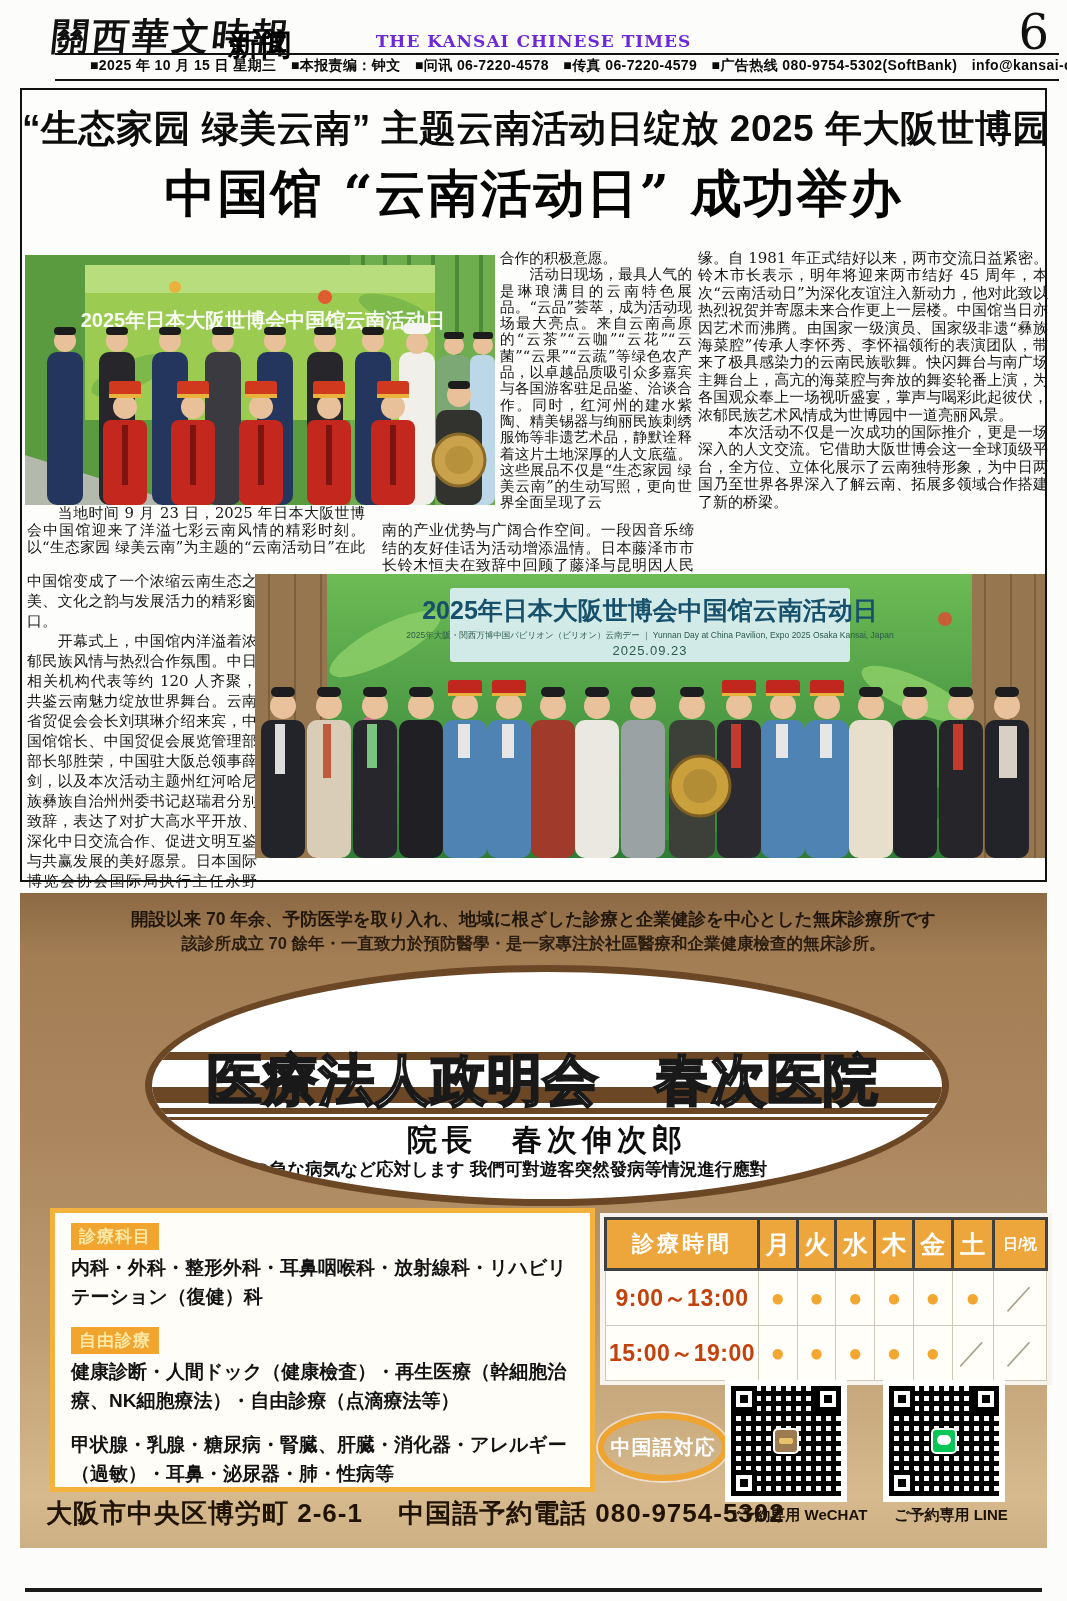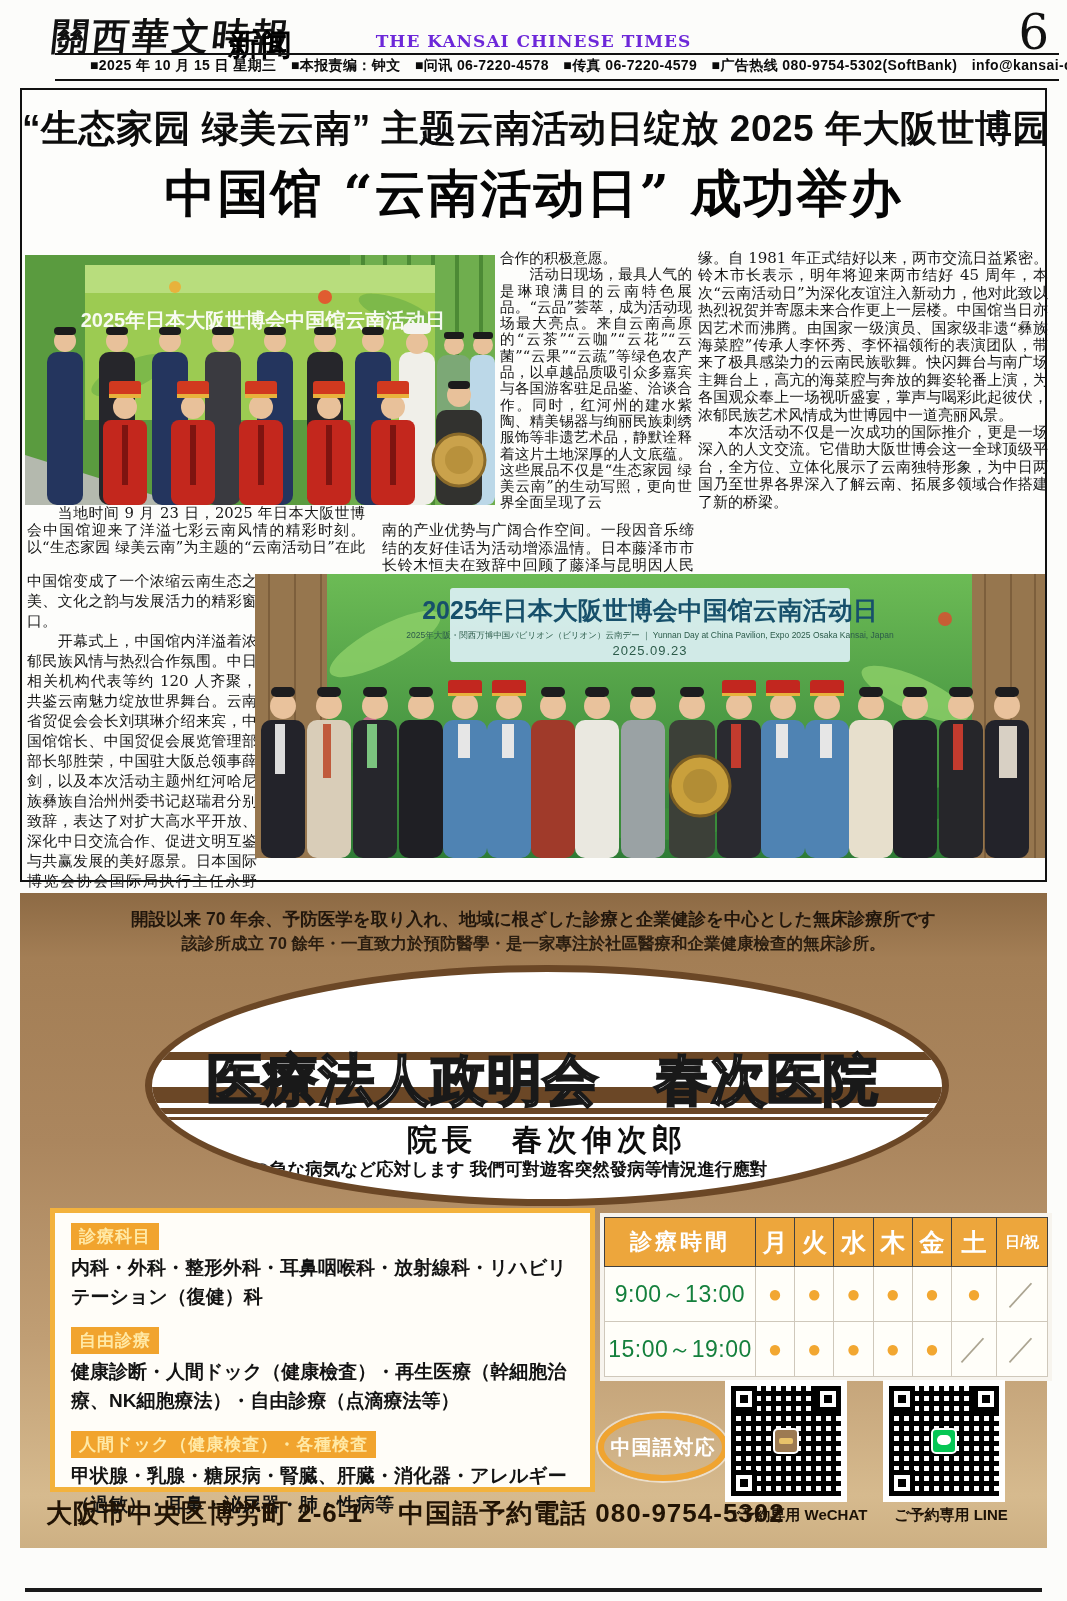--- a/index.html
+++ b/index.html
@@ -60,26 +60,26 @@
 
   .panel{left:30px;top:315px;width:545px;height:284px;background:#fffdf8;
          border:5px solid #f3b23d;padding:10px 16px;box-sizing:border-box;}
   .panel-sec{margin-bottom:16px;}
   .badge{display:inline-block;background:#f1a42e;color:#ffe9a6;font-size:17px;font-weight:700;
          padding:2px 8px;margin-bottom:4px;letter-spacing:1px;}
   .panel-body{font-size:19px;font-weight:700;line-height:1.5;color:#131313;}
 
   .sched{left:580px;top:320px;width:452px;background:#f7f4ee;padding:4px;box-sizing:border-box;}
   .sched table{border-collapse:collapse;width:100%;}
-  .sched th{background:#eda63c;color:#fff;border:1px solid #404040;height:46px;
+  .sched th{background:#eda63c;color:#fff;border:3px solid #404040;height:46px;
             font-size:25px;font-weight:700;}
   .sched th.th-time{font-size:22px;letter-spacing:3px;width:148px;}
   .sched th.th-sun{font-size:15px;line-height:1.05;width:48px;}
   .sched td{background:#fffef9;border:1px solid #cfc8bb;height:52px;text-align:center;}
-  .sched td.time{font-size:23px;font-weight:400;color:#15803d;letter-spacing:0.5px;}
+  .sched td.time{font-size:23px;font-weight:700;color:#c2410c;letter-spacing:0.5px;}
   .sched-cell{font-size:24px;color:#f2a731;}
   .sched-cell.slash{font-size:29px;color:#aba491;font-weight:400;}
 
   .cn-support{left:578px;top:520px;width:118px;height:56px;border:6px solid #f0a430;
               border-radius:50%;display:flex;align-items:center;justify-content:center;
               color:#fff;font-size:20px;font-weight:700;letter-spacing:1px;
               box-shadow:0 0 0 2px rgba(255,255,255,.55);}
   .qr{width:122px;height:122px;background:#fff;padding:6px;box-sizing:border-box;}
   .qr-wechat{left:705px;top:487px;}
   .qr-line{left:863px;top:487px;}
@@ -371,21 +371,20 @@
     <div class="abs panel">
       <div class="panel-sec">
         <span class="badge">診療科目</span>
         <div class="panel-body">内科・外科・整形外科・耳鼻咽喉科・放射線科・リハビリテーション（復健）科</div>
       </div>
       <div class="panel-sec">
         <span class="badge">自由診療</span>
         <div class="panel-body">健康診断・人間ドック（健康檢査）・再生医療（幹細胞治療、NK細胞療法）・自由診療（点滴療法等）</div>
       </div>
       <div class="panel-sec">
-        <span class="badge">人間ドック（健康検査）・各種検査</span>
         <div class="panel-body">甲状腺・乳腺・糖尿病・腎臓、肝臓・消化器・アレルギー（過敏）・耳鼻・泌尿器・肺・性病等</div>
       </div>
     </div>
 
     <div class="abs sched">
       <table>
         <tbody>
             <tr>
           <th class="th-time">診療時間</th>
           <th>月</th>

